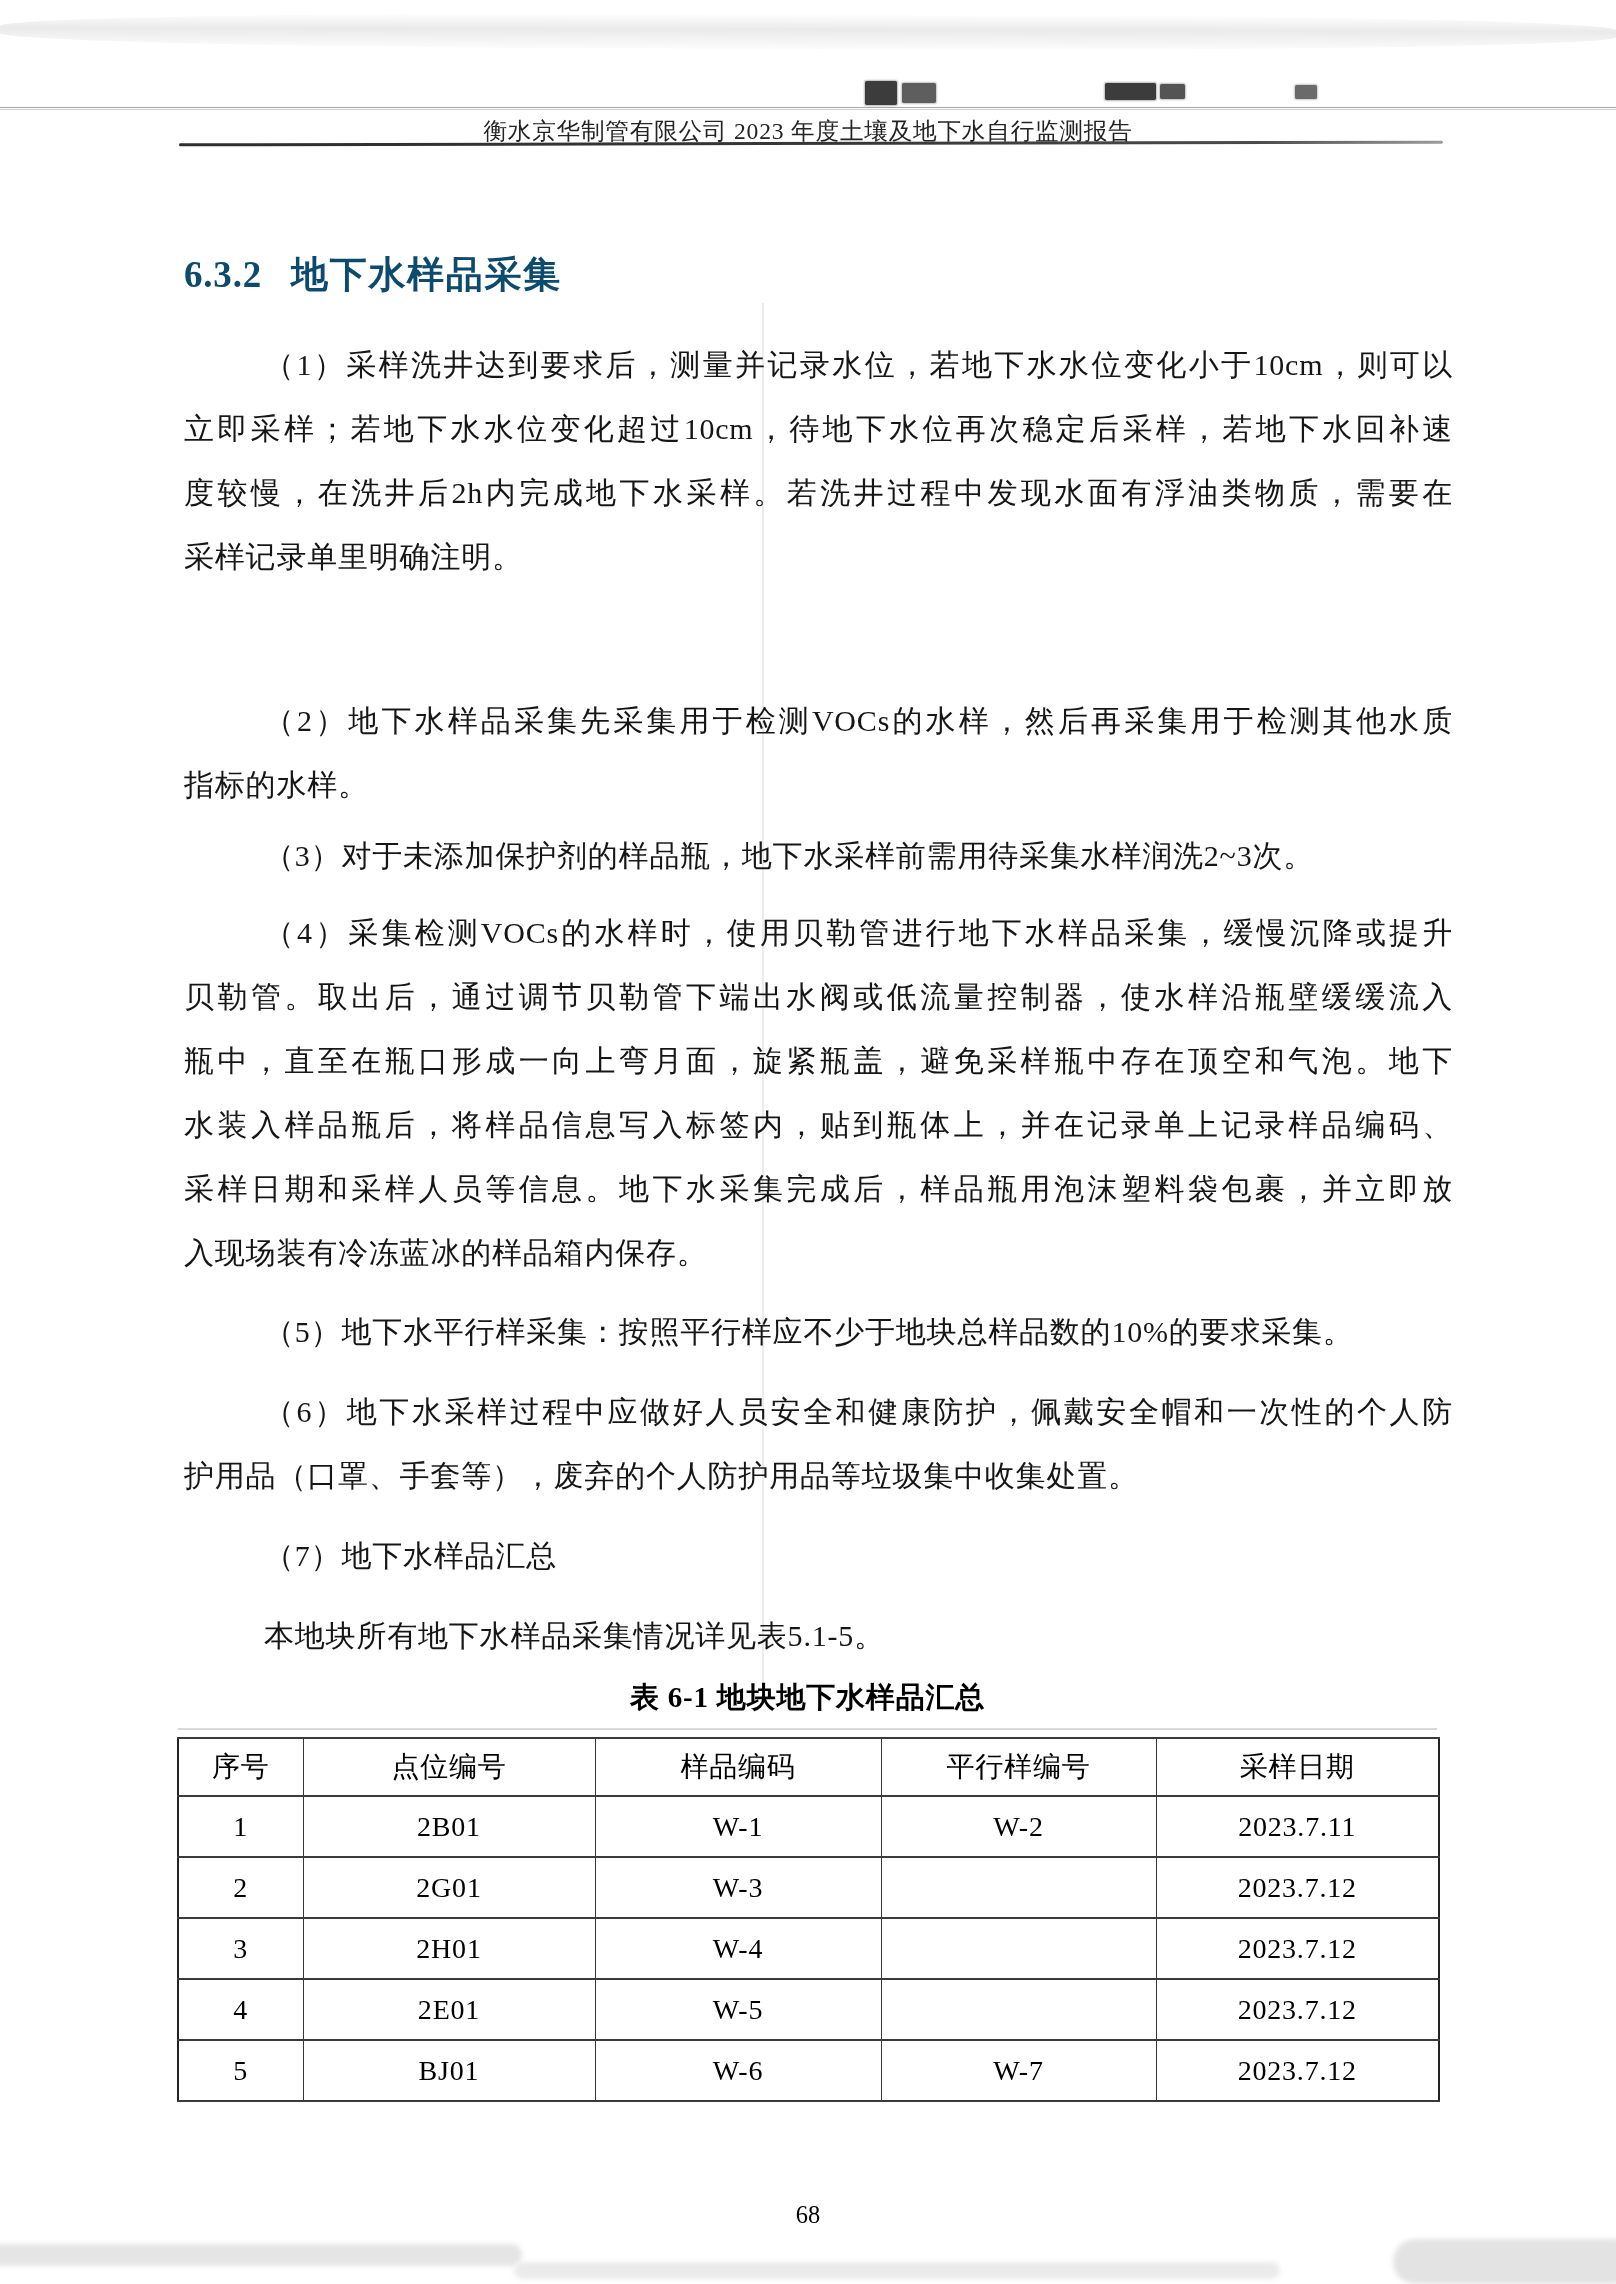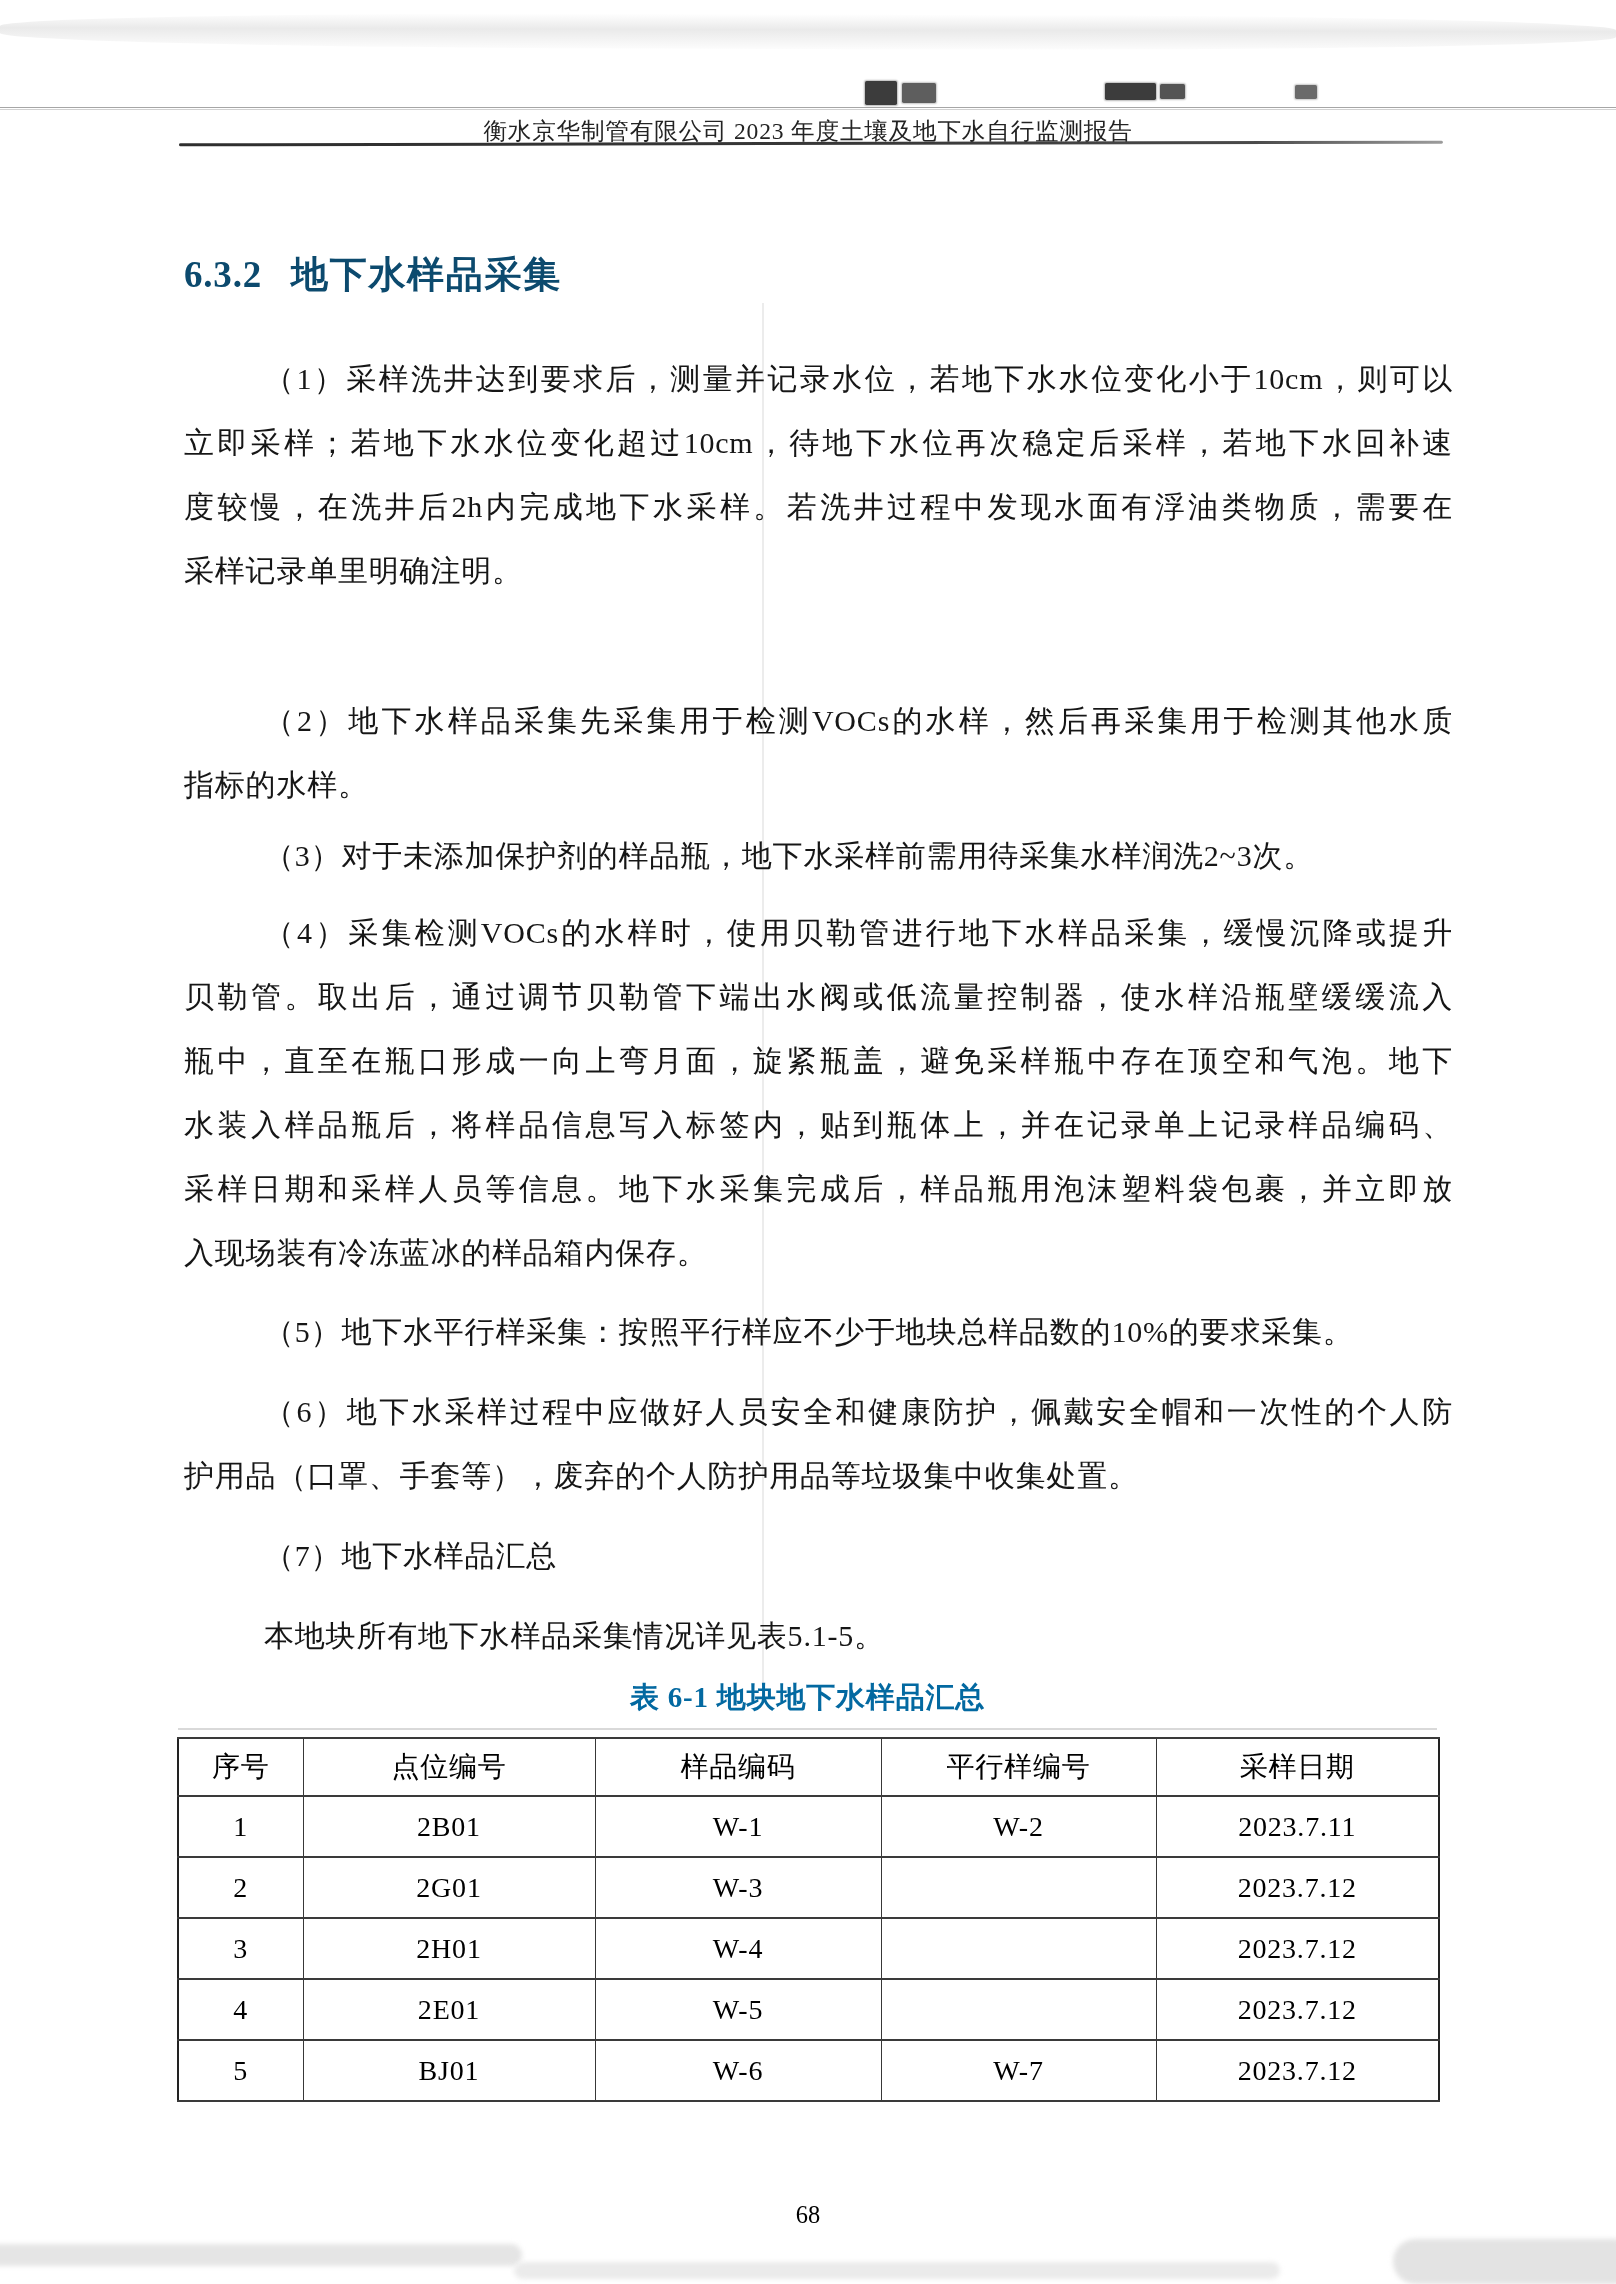--- a/index.html
+++ b/index.html
@@ -54,21 +54,21 @@
   .para { position:absolute; left:184px; width:1269px; }
   .line {
     height:64px; line-height:64px; font-size:30px; color:#161616;
     overflow:hidden; white-space:nowrap; letter-spacing:0.8px;
   }
   .line.j { white-space:normal; text-align:justify; text-align-last:justify; }
   .line.first { text-indent:80px; }
   
   .table-title {
     position:absolute; left:177px; top:1672px; width:1261px; height:51px;
-    text-align:center; font-size:29px; line-height:51px; font-weight:700; color:#0369a1;
+    text-align:center; font-size:29px; line-height:51px; font-weight:700; color:#000000;
     letter-spacing:0.8px;
   }
   table.sample-table {
     position:absolute; left:177px; top:1737px; width:1261px;
     border-collapse:collapse; table-layout:fixed;
     border:2.5px solid #222;
   }
   table.sample-table th, table.sample-table td {
     border-left:1.7px solid #383838; border-right:1.7px solid #383838;
     border-top:2.5px solid #3a3a3a; border-bottom:2.5px solid #3a3a3a;
@@ -103,21 +103,21 @@
   <div class="blob blob3"></div>
   <div class="table-shadow-line"></div>
 
   <div class="doc-header">衡水京华制管有限公司 2023 年度土壤及地下水自行监测报告</div>
   <div class="dark-rule"></div>
 
   <div class="section-heading">
     <span class="num">6.3.2</span><span>地下水样品采集</span>
   </div>
 
-  <div class="para" style="top:347px">
+  <div class="para" style="top:333px">
       <div class="line first j">（1）采样洗井达到要求后，测量并记录水位，若地下水水位变化小于10cm，则可以</div>
       <div class="line j">立即采样；若地下水水位变化超过10cm，待地下水位再次稳定后采样，若地下水回补速</div>
       <div class="line j">度较慢，在洗井后2h内完成地下水采样。若洗井过程中发现水面有浮油类物质，需要在</div>
       <div class="line">采样记录单里明确注明。</div>
     </div>
   <div class="para" style="top:689px">
       <div class="line first j">（2）地下水样品采集先采集用于检测VOCs的水样，然后再采集用于检测其他水质</div>
       <div class="line">指标的水样。</div>
     </div>
   <div class="para" style="top:824px">

